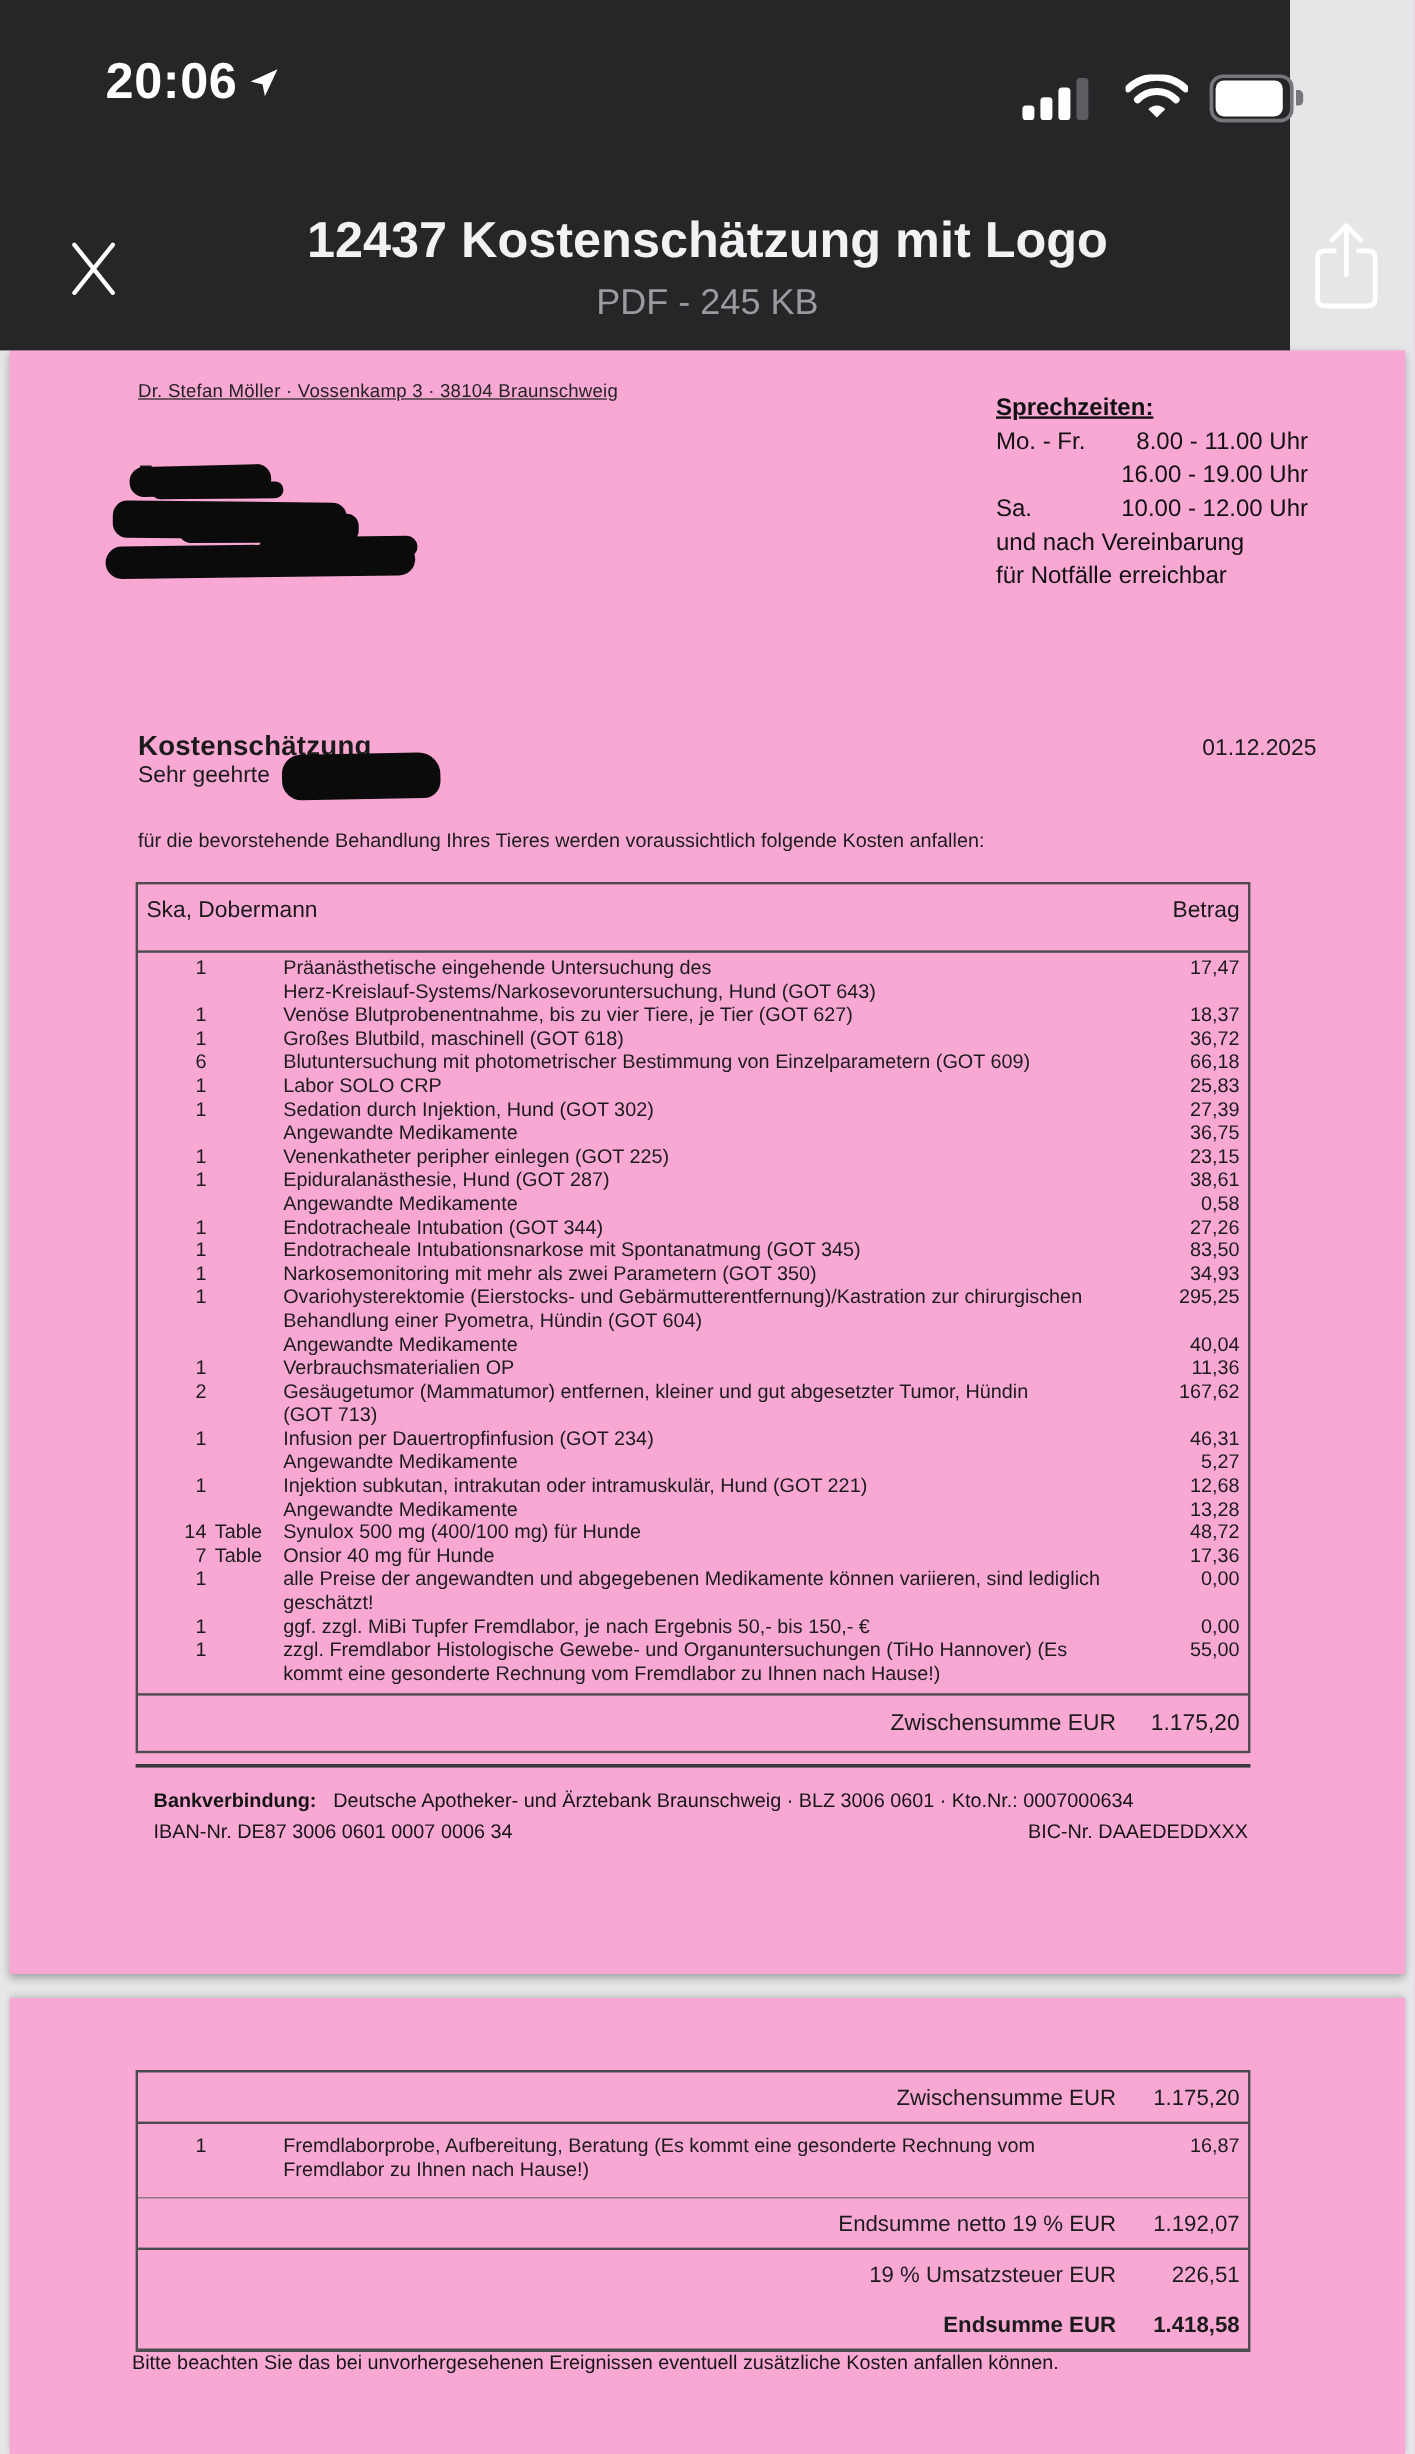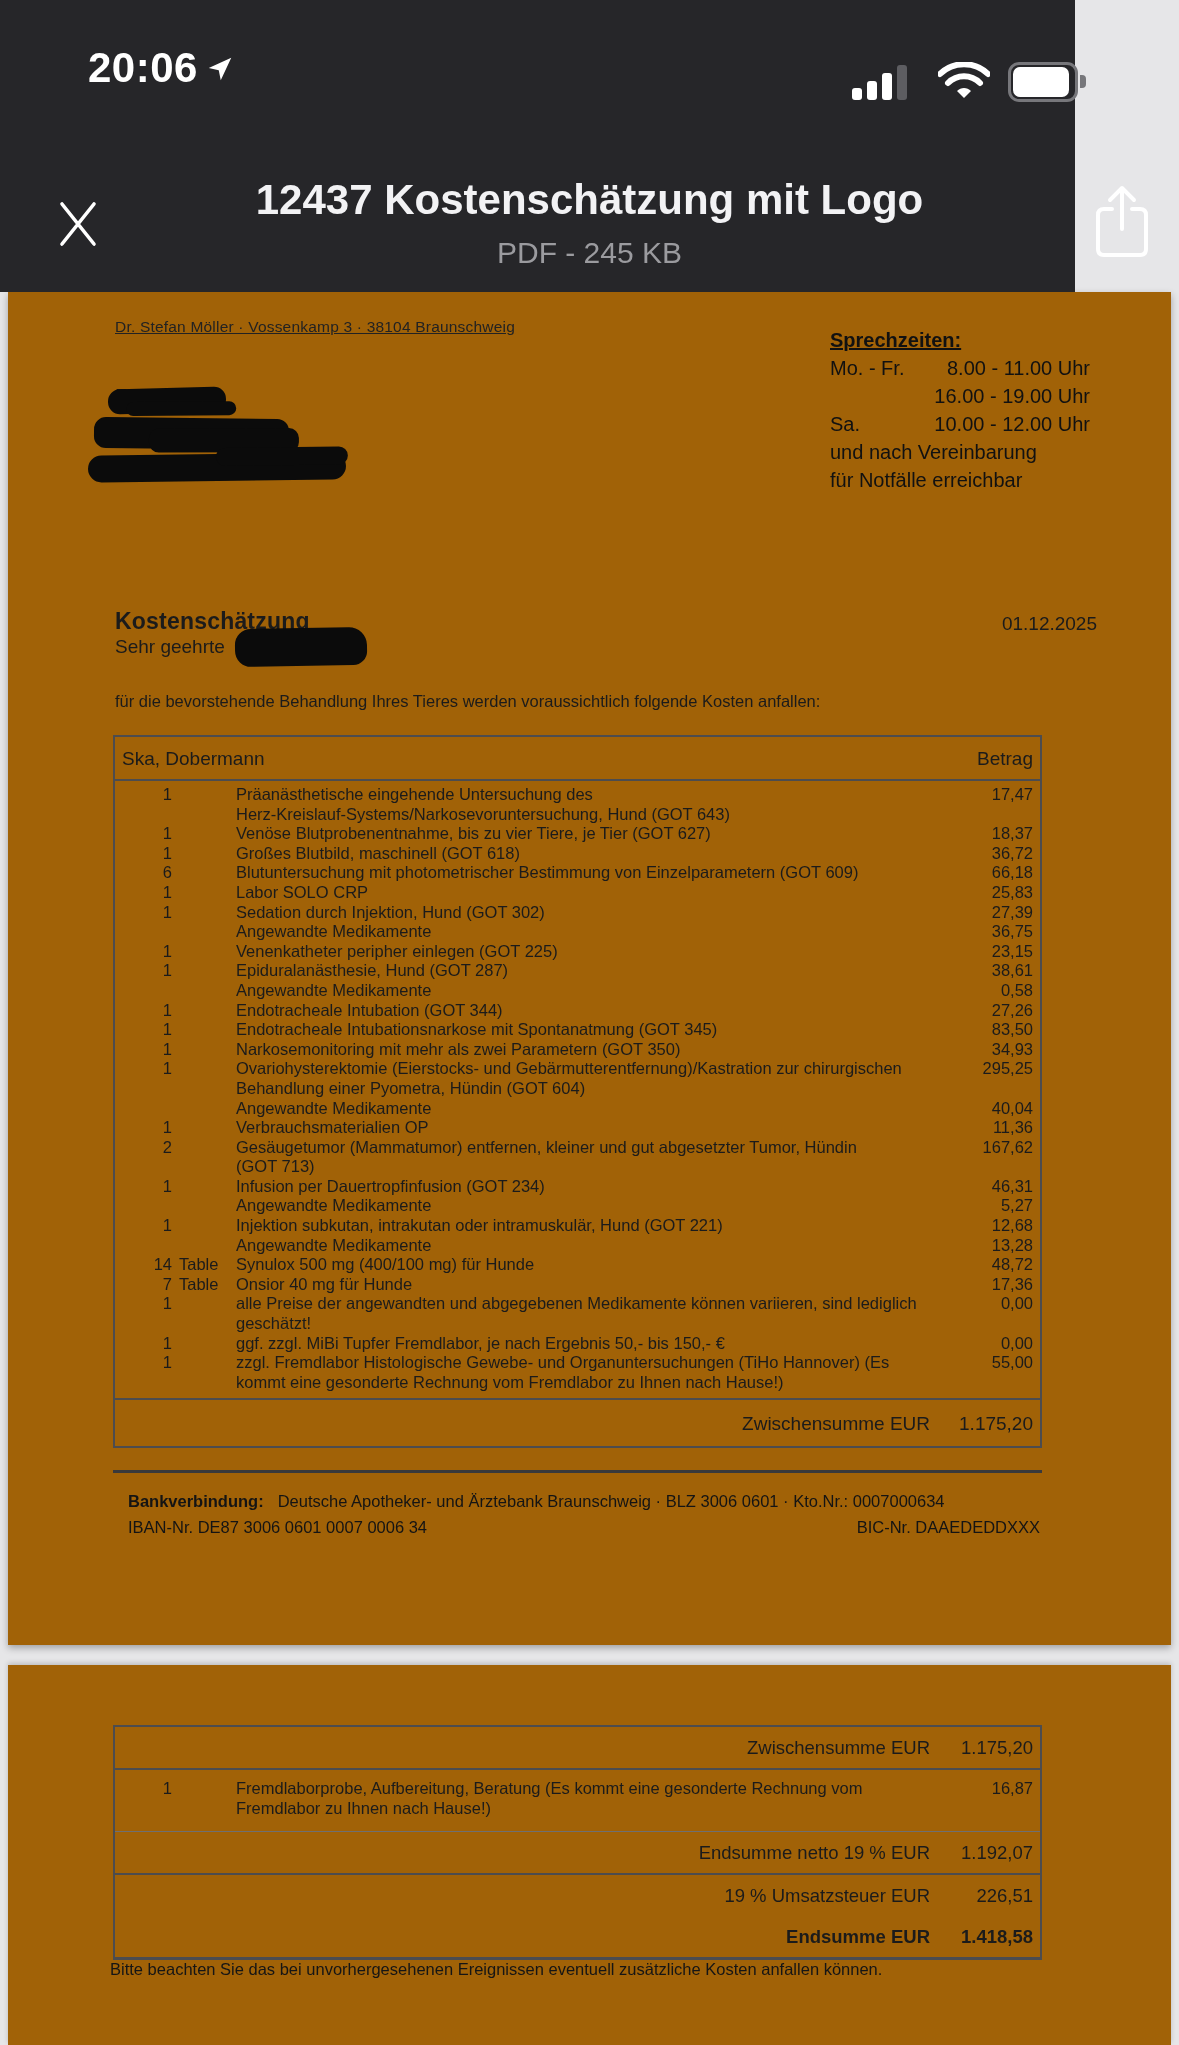--- a/index.html
+++ b/index.html
@@ -23,21 +23,21 @@
   .battery{position:absolute;left:1008px;top:62px;width:78px;height:38px;}
   .battery .shell{position:absolute;left:0;top:0;width:64px;height:34px;border:3px solid #77777b;border-radius:11px;}
   .battery .fill{position:absolute;left:5px;top:5px;width:56px;height:30px;background:#ffffff;border-radius:7px;}
   .battery .nub{position:absolute;left:72px;top:13px;width:6px;height:13px;background:#77777b;border-radius:0 4px 4px 0;}
   .appbar{position:absolute;left:0;top:160px;width:1179px;height:132px;}
   .close-btn{position:absolute;left:42px;top:28px;width:72px;height:72px;display:flex;align-items:center;justify-content:center;cursor:pointer;}
   .share-btn{position:absolute;left:1080px;top:14px;width:84px;height:96px;display:flex;align-items:center;justify-content:center;cursor:pointer;}
   .appbar-title{position:absolute;left:140px;right:140px;top:16px;text-align:center;font-size:42px;font-weight:600;color:#f2f2f4;white-space:nowrap;}
   .appbar-sub{position:absolute;left:140px;right:140px;top:76px;text-align:center;font-size:30px;font-weight:500;color:#9b9b9f;}
   
-  .page{position:absolute;left:8px;width:1163px;background:#a16207;color:#1b1b1b;box-shadow:0 1px 5px rgba(0,0,0,.35);}
+  .page{position:absolute;left:8px;width:1163px;background:#f9a8d4;color:#1b1b1b;box-shadow:0 1px 5px rgba(0,0,0,.35);}
   .page1{top:292px;height:1353px;box-shadow:0 3px 7px rgba(0,0,0,.3);}
   .page2{top:1665px;height:380px;box-shadow:0 -2px 5px rgba(0,0,0,.18);}
   .sender{position:absolute;left:107px;top:26px;font-size:15.5px;text-decoration:underline;letter-spacing:.2px;color:#222;}
   .frau{position:absolute;left:107px;top:60px;font-size:20px;margin-top:33px;}
   .redact{position:absolute;background:#0b0b0b;border-radius:12px;}
   .redact.r1{left:100px;top:96px;width:118px;height:25px;transform:rotate(-1.5deg);}
   .redact.r1::after{content:"";position:absolute;left:18px;top:14px;width:110px;height:14px;background:#0b0b0b;border-radius:8px;transform:rotate(1deg);}
   .redact.r2{left:86px;top:126px;width:195px;height:31px;transform:rotate(.6deg);}
   .redact.r2::after{content:"";position:absolute;left:55px;top:10px;width:150px;height:24px;background:#0b0b0b;border-radius:10px;transform:rotate(-.8deg);}
   .redact.r3{left:80px;top:162px;width:258px;height:27px;transform:rotate(-.7deg);border-radius:14px;}
@@ -47,21 +47,21 @@
   .hours .row{display:grid;grid-template-columns:100px 1fr;}
   .hours .row .t{text-align:right;white-space:nowrap;}
   .heading-row{position:absolute;left:107px;right:74px;top:272px;display:flex;justify-content:space-between;align-items:flex-end;margin-top:44px;}
   .doc-title{font-size:23px;font-weight:700;letter-spacing:.2px;}
   .doc-date{font-size:19px;}
   .greeting{position:absolute;left:107px;top:336px;font-size:19px;display:flex;align-items:center;}
   .greeting .gr-redact{display:inline-block;width:132px;height:38px;background:#0b0b0b;border-radius:16px 18px 14px 16px;margin-left:10px;transform:rotate(-1deg);}
   .intro{position:absolute;left:107px;top:400px;font-size:16.5px;}
   
   .cost-table{position:absolute;left:105px;top:443px;width:929px;border:2px solid #4c4c4f;box-sizing:border-box;}
-  .ct-head{display:flex;justify-content:space-between;align-items:baseline;padding:11px 7px 9px 7px;font-size:19px;border-bottom:2px solid #4c4c4f;}
+  .ct-head{display:flex;justify-content:space-between;align-items:baseline;padding:11px 7px 22px 7px;font-size:19px;border-bottom:2px solid #4c4c4f;}
   table.items{width:100%;border-collapse:collapse;table-layout:fixed;margin:4px 0 6px 0;}
   table.items td{padding:0;vertical-align:top;font-size:16.5px;line-height:19.6px;}
   td.qty{width:57px;text-align:right;}
   td.unit{width:57px;text-align:left;padding-left:7px !important;}
   td.desc{white-space:pre-wrap;}
   td.amt{width:100px;text-align:right;padding-right:7px !important;}
   .ct-subtotal{display:grid;grid-template-columns:1fr 100px;border-top:2px solid #4c4c4f;padding:13px 0 11px 0;font-size:19px;}
   .ct-subtotal .lbl{text-align:right;padding-right:10px;}
   .ct-subtotal .val{text-align:right;padding-right:7px;}
   .bank-rule{position:absolute;left:105px;top:1178px;width:929px;height:3px;background:#39393b;}

